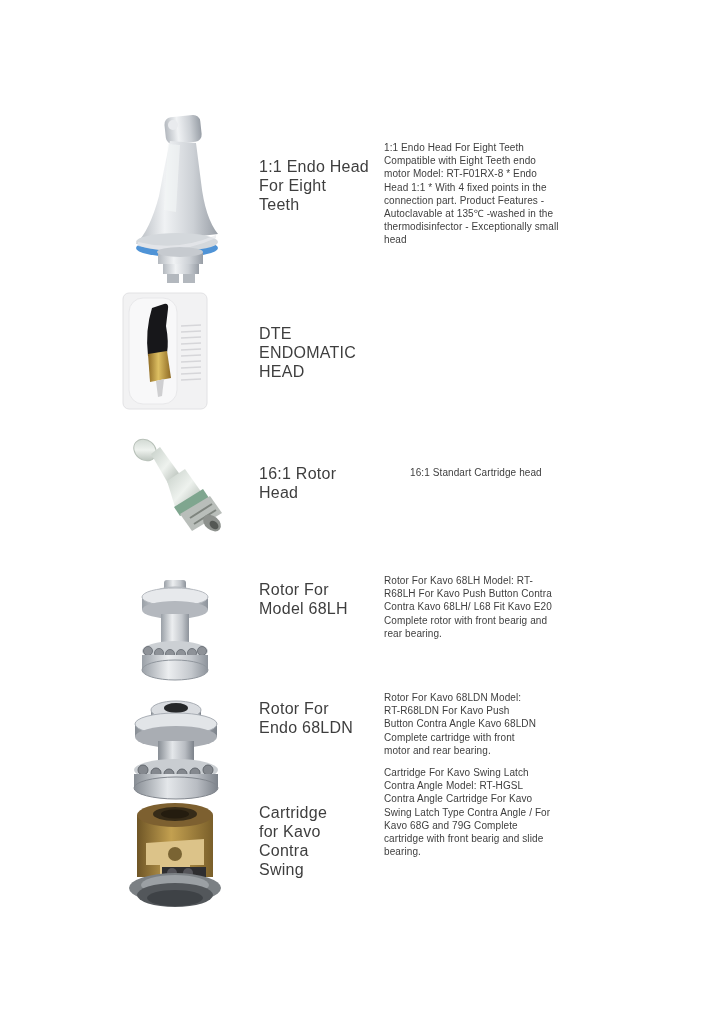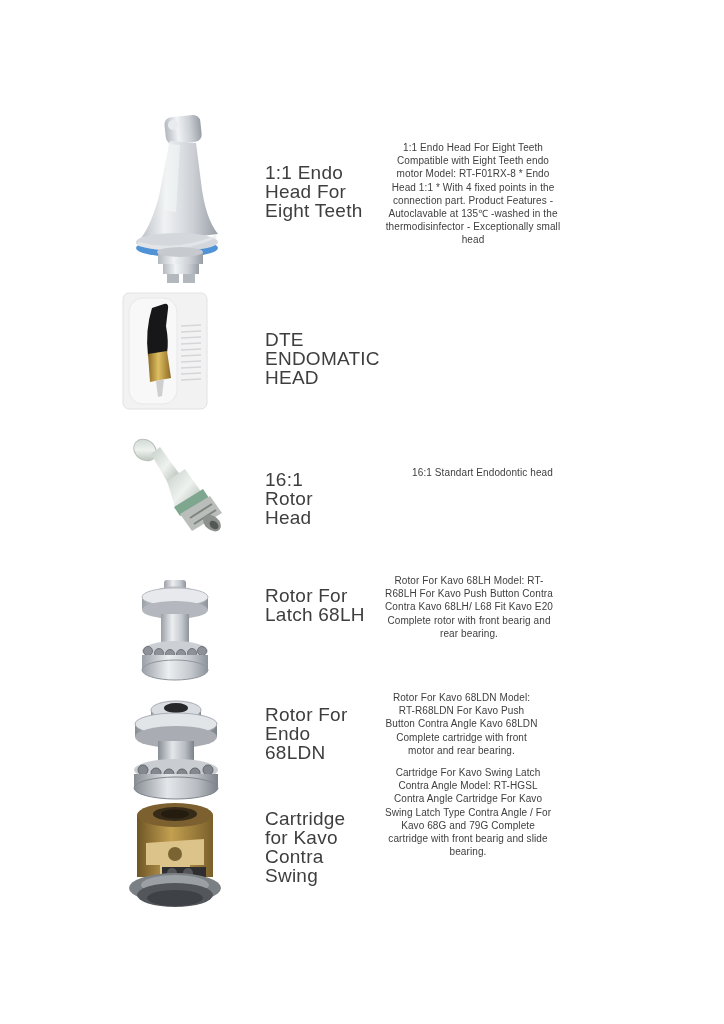--- a/index.html
+++ b/index.html
@@ -3,26 +3,26 @@
 <meta charset="utf-8">
 <style>
   html,body{margin:0;padding:0;background:#ffffff;}
   .page{
     position:relative;width:724px;height:1024px;margin:0 auto;background:#ffffff;
     font-family:"Liberation Sans", sans-serif;overflow:hidden;
   }
   .imgbox{position:absolute;}
   .imgbox svg{display:block;width:100%;height:100%;}
   .title{
-    position:absolute;margin:8px;font-size:19px;line-height:19px;font-weight:400;
+    position:absolute;margin:2px;font-size:16px;line-height:19px;font-weight:400;
     letter-spacing:.25px;color:var(--color-text,#3e3e3e);cursor:pointer;
   }
   .desc{
     position:absolute;margin:0;font-size:10px;line-height:13.2px;font-weight:400;
-    letter-spacing:.1px;color:var(--color-text,#3e3e3e);text-align:center;
+    letter-spacing:.1px;color:var(--color-text,#3e3e3e);
   }
   
   #p0-img{left:128px;top:112px;width:105px;height:178px}
   #p0-title{left:257px;top:155px;width:110px}
   #p0-desc{left:384px;top:141px;width:178px}
   
   #p1-img{left:122px;top:292px;width:86px;height:118px}
   #p1-title{left:257px;top:322px;width:100px}
   
   #p2-img{left:124px;top:436px;width:108px;height:100px}
@@ -123,21 +123,21 @@
         <polygon points="43,45 61,33 78,57 52,74" fill="url(#silg)"></polygon>
         <polygon points="50,71 79,53 85,62 56,80" fill="#7fa68f"></polygon>
         <polygon points="56,78 86,60 98,77 68,95" fill="#b9beba"></polygon>
         <line x1="66" y1="82" x2="88" y2="68" stroke="#7e847e" stroke-width="2"></line>
         <line x1="70" y1="88" x2="92" y2="74" stroke="#7e847e" stroke-width="2"></line>
         <ellipse cx="88" cy="87" rx="10" ry="7" transform="rotate(40 88 87)" fill="#8d918d"></ellipse>
         <ellipse cx="90" cy="89" rx="5" ry="3.5" transform="rotate(40 90 89)" fill="#545854"></ellipse>
       </svg>
     </div>
     <h3 class="title" id="p2-title">16:1 Rotor Head</h3>
-    <p class="desc" id="p2-desc">16:1 Standart Endodontic head</p>
+    <p class="desc" id="p2-desc">16:1 Standart Cartridge head</p>
   </div>
 
   <div>
     <div class="imgbox" id="p3-img">
       <svg viewBox="0 0 95 108" xmlns="http://www.w3.org/2000/svg">
         <defs>
           <linearGradient id="sil2" x1="0" y1="0" x2="1" y2="0">
             <stop offset="0" stop-color="#9aa0a7"></stop>
               <stop offset="0.4" stop-color="#eceef0"></stop>
             <stop offset="0.75" stop-color="#c3c7cc"></stop>
@@ -156,21 +156,21 @@
             <circle cx="31" cy="76" r="4.5"></circle>
           <circle cx="42" cy="77" r="4.5"></circle>
             <circle cx="53" cy="77" r="4.5"></circle>
           <circle cx="64" cy="76" r="4.5"></circle>
             <circle cx="74" cy="74" r="4.5"></circle>
         </g>
         <rect x="14" y="78" width="66" height="15" fill="url(#sil2)"></rect>
         <ellipse cx="47" cy="93" rx="33" ry="10" fill="url(#sil2)" stroke="#90969d"></ellipse>
       </svg>
     </div>
-    <h3 class="title" id="p3-title">Rotor For Latch 68LH</h3>
+    <h3 class="title" id="p3-title">Rotor For Model 68LH</h3>
     <p class="desc" id="p3-desc">Rotor For Kavo 68LH Model: RT-R68LH For Kavo Push Button Contra Contra Kavo 68LH/ L68 Fit Kavo E20 Complete rotor with front bearig and rear bearing.</p>
   </div>
 
   <div>
     <div class="imgbox" id="p4-img">
       <svg viewBox="0 0 120 108" xmlns="http://www.w3.org/2000/svg">
         <defs>
           <linearGradient id="sil3" x1="0" y1="0" x2="1" y2="0">
             <stop offset="0" stop-color="#878d94"></stop>
               <stop offset="0.4" stop-color="#e4e7ea"></stop>

